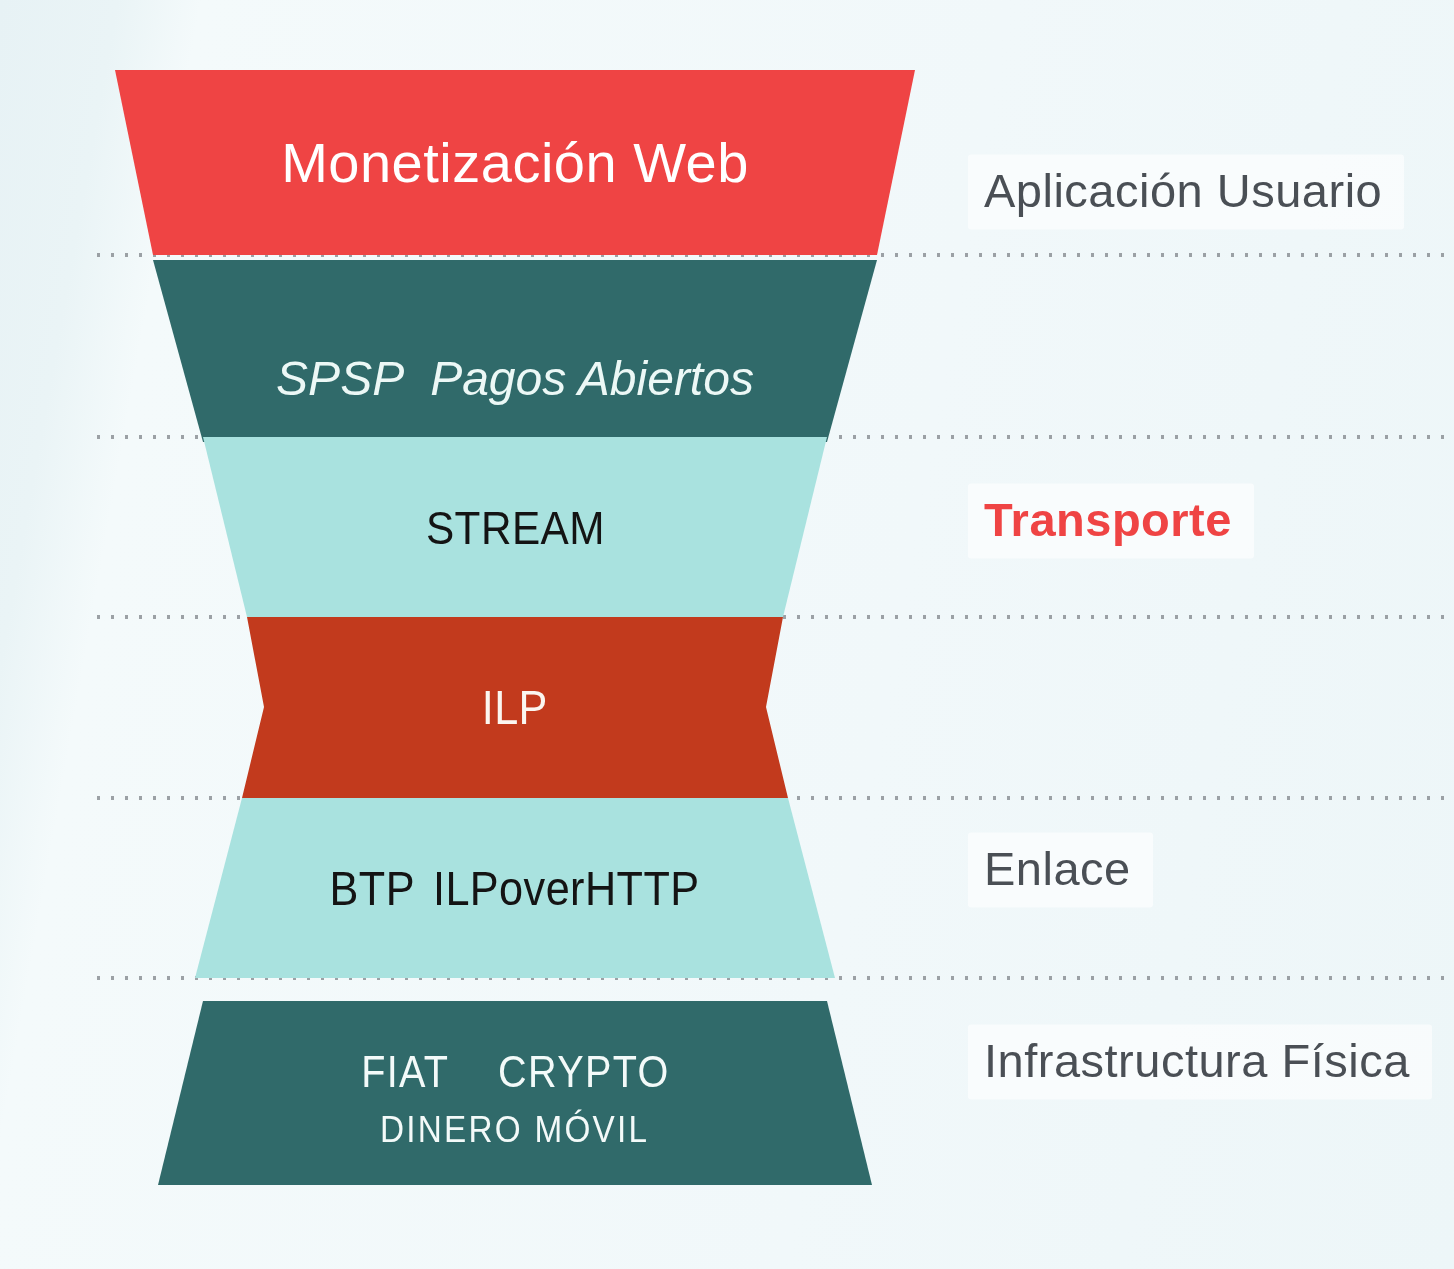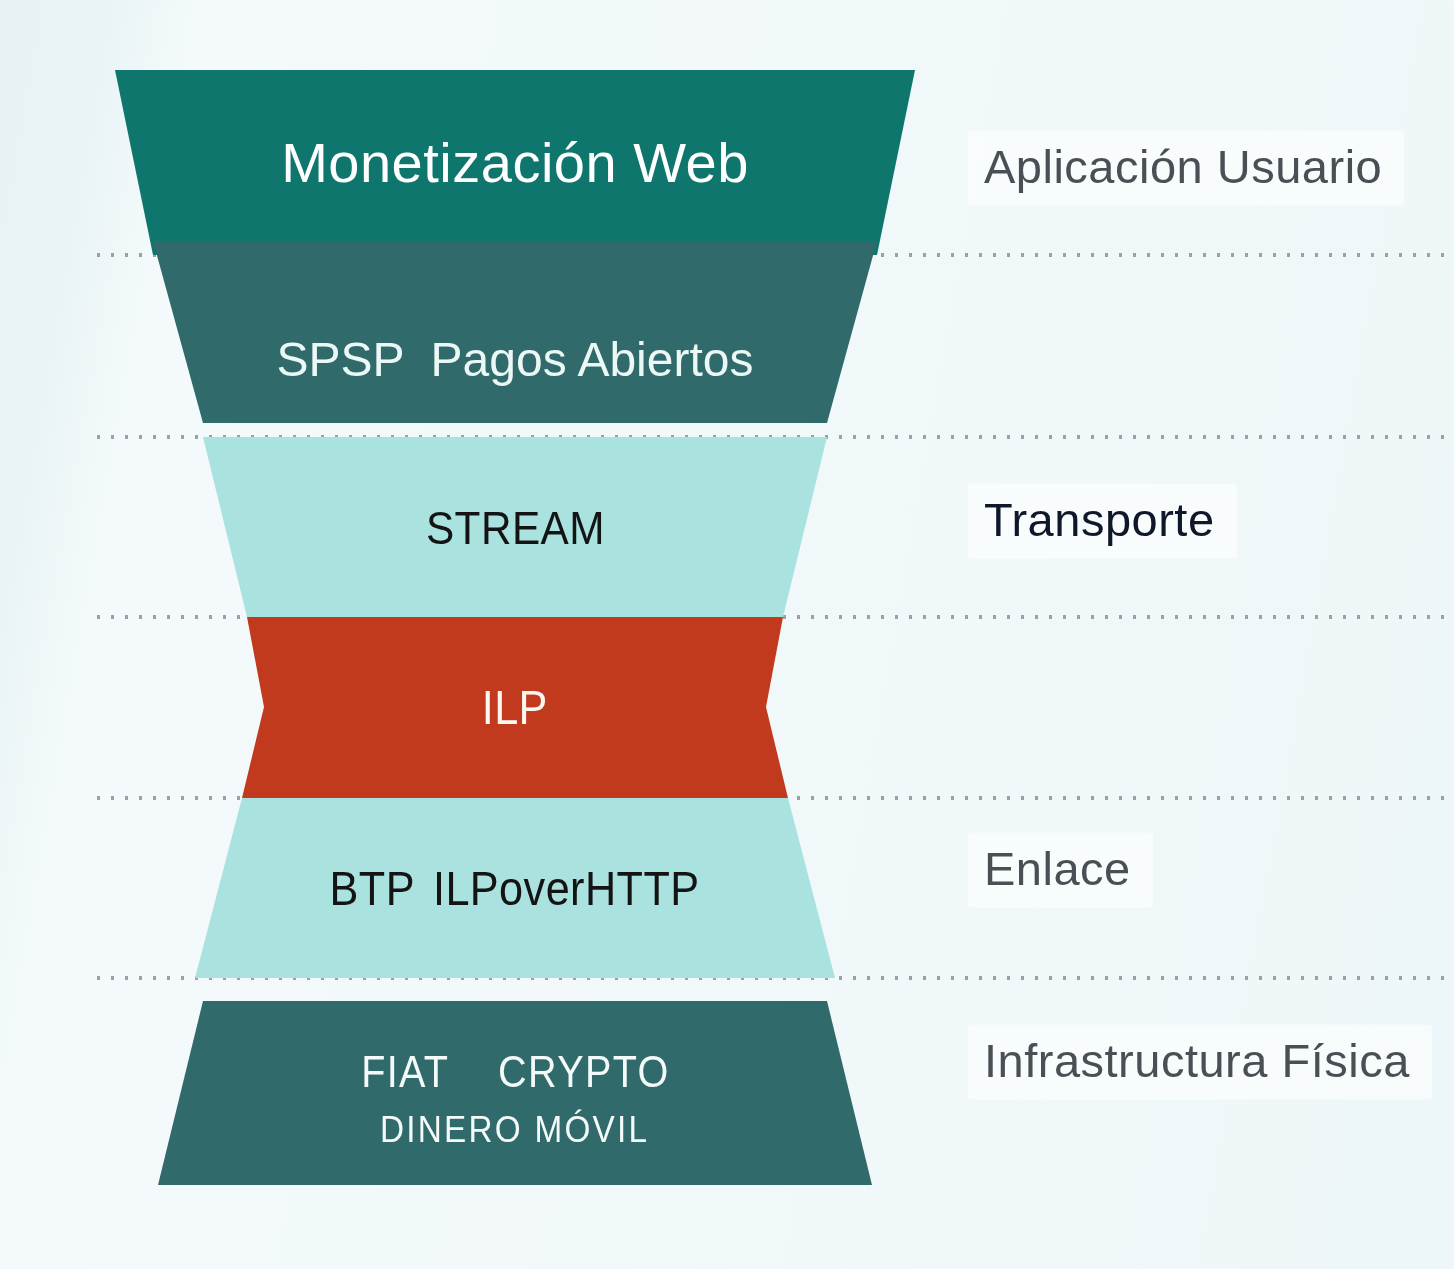--- a/index.html
+++ b/index.html
@@ -17,21 +17,21 @@
     opacity:.85;
   }
   .sep1{top:253px;} .sep2{top:435px;} .sep3{top:615px;} .sep4{top:796px;} .sep5{top:976px;}
 
   
   .layer{
     position:absolute;left:0;width:1030px;
     display:flex;align-items:center;justify-content:center;
   }
   .l1{top:70px;height:185px;clip-path:polygon(115px 0,915px 0,877px 185px,153px 185px);}
-  .l2{top:241px;height:236px;clip-path:polygon(153px 0,877px 0,827px 182px,203px 182px);}
+  .l2{top:260px;height:236px;clip-path:polygon(153px 0,877px 0,827px 182px,203px 182px);font-style:italic;}
   .l3{top:437px;height:180px;clip-path:polygon(203px 0,827px 0,783px 180px,247px 180px);}
   .l4{top:617px;height:181px;clip-path:polygon(247px 0,783px 0,766px 90px,788px 181px,242px 181px,264px 90px);}
   .l5{top:798px;height:180px;clip-path:polygon(242px 0,788px 0,835px 180px,195px 180px);}
   .l6{top:1001px;height:196px;flex-direction:column;clip-path:polygon(203px 0,827px 0,872px 184px,158px 184px);}
 
   .row{display:flex;align-items:baseline;}
   .big{font-size:56px;letter-spacing:.5px;}
   .l2text{font-size:48px;}
   .gap-wide{margin-left:26px;}
   .gap-mid{margin-left:20px;}
@@ -43,34 +43,34 @@
   .fiat-gap{margin-left:54px;}
   .dinero{font-size:37px;letter-spacing:2.5px;margin-top:12px;}
 
   
   .side-label{
     position:absolute;left:968px;transform:translateY(-50%);
     font-size:47px;letter-spacing:.5px;
     padding:8px 22px 12px 16px;border-radius:3px;
     white-space:nowrap;
   }
-  .sl1{top:168px;} .sl2{top:340px;} .sl3{top:521px;} .sl4{top:696px;} .sl5{top:870px;} .sl6{top:1062px;}
+  .sl1{top:192px;} .sl2{top:340px;} .sl3{top:521px;} .sl4{top:696px;} .sl5{top:870px;} .sl6{top:1062px;}
 </style>
 </head>
 <body>
 
 <div id="stage">
 
   <div class="sep sep1"></div>
   <div class="sep sep2"></div>
   <div class="sep sep3"></div>
   <div class="sep sep4"></div>
   <div class="sep sep5"></div>
 
-  <div class="layer l1" style="background-color: #0f766e;">
+  <div class="layer l1" style="background-color: #ef4444;">
     <div class="big" style="color: rgb(255, 255, 255);">Monetización Web</div>
   </div>
 
   <div class="layer l2" style="background-color: rgb(48, 106, 106);">
     <div class="row">
       <span class="l2text" style="color: rgb(236, 248, 246);">SPSP</span>
       <span class="l2text gap-wide" style="color: rgb(236, 248, 246);">Pagos Abiertos</span>
     </div>
   </div>
 
@@ -91,17 +91,17 @@
 
   <div class="layer l6" style="background-color: rgb(48, 106, 106);">
     <div class="row cond">
       <span class="fiat" style="color: rgb(243, 250, 249);">FIAT</span>
       <span class="fiat fiat-gap" style="color: rgb(243, 250, 249);">CRYPTO</span>
     </div>
     <div class="cond dinero" style="color: rgb(243, 250, 249);">DINERO MÓVIL</div>
   </div>
 
   <div class="side-label sl1" style="background-color: rgba(255, 255, 255, 0.6); color: rgb(74, 79, 85);">Aplicación Usuario</div>
-  <div class="side-label sl3" style="background-color: rgba(255, 255, 255, 0.6); color: #0f172a;">Transporte</div>
+  <div class="side-label sl3" style="background-color: rgba(255, 255, 255, 0.6); color: #ef4444; font-weight: bold;">Transporte</div>
   <div class="side-label sl5" style="background-color: rgba(255, 255, 255, 0.6); color: rgb(74, 79, 85);">Enlace</div>
   <div class="side-label sl6" style="background-color: rgba(255, 255, 255, 0.6); color: rgb(74, 79, 85);">Infrastructura Física</div>
 
 </div>
 
 </body></html>

